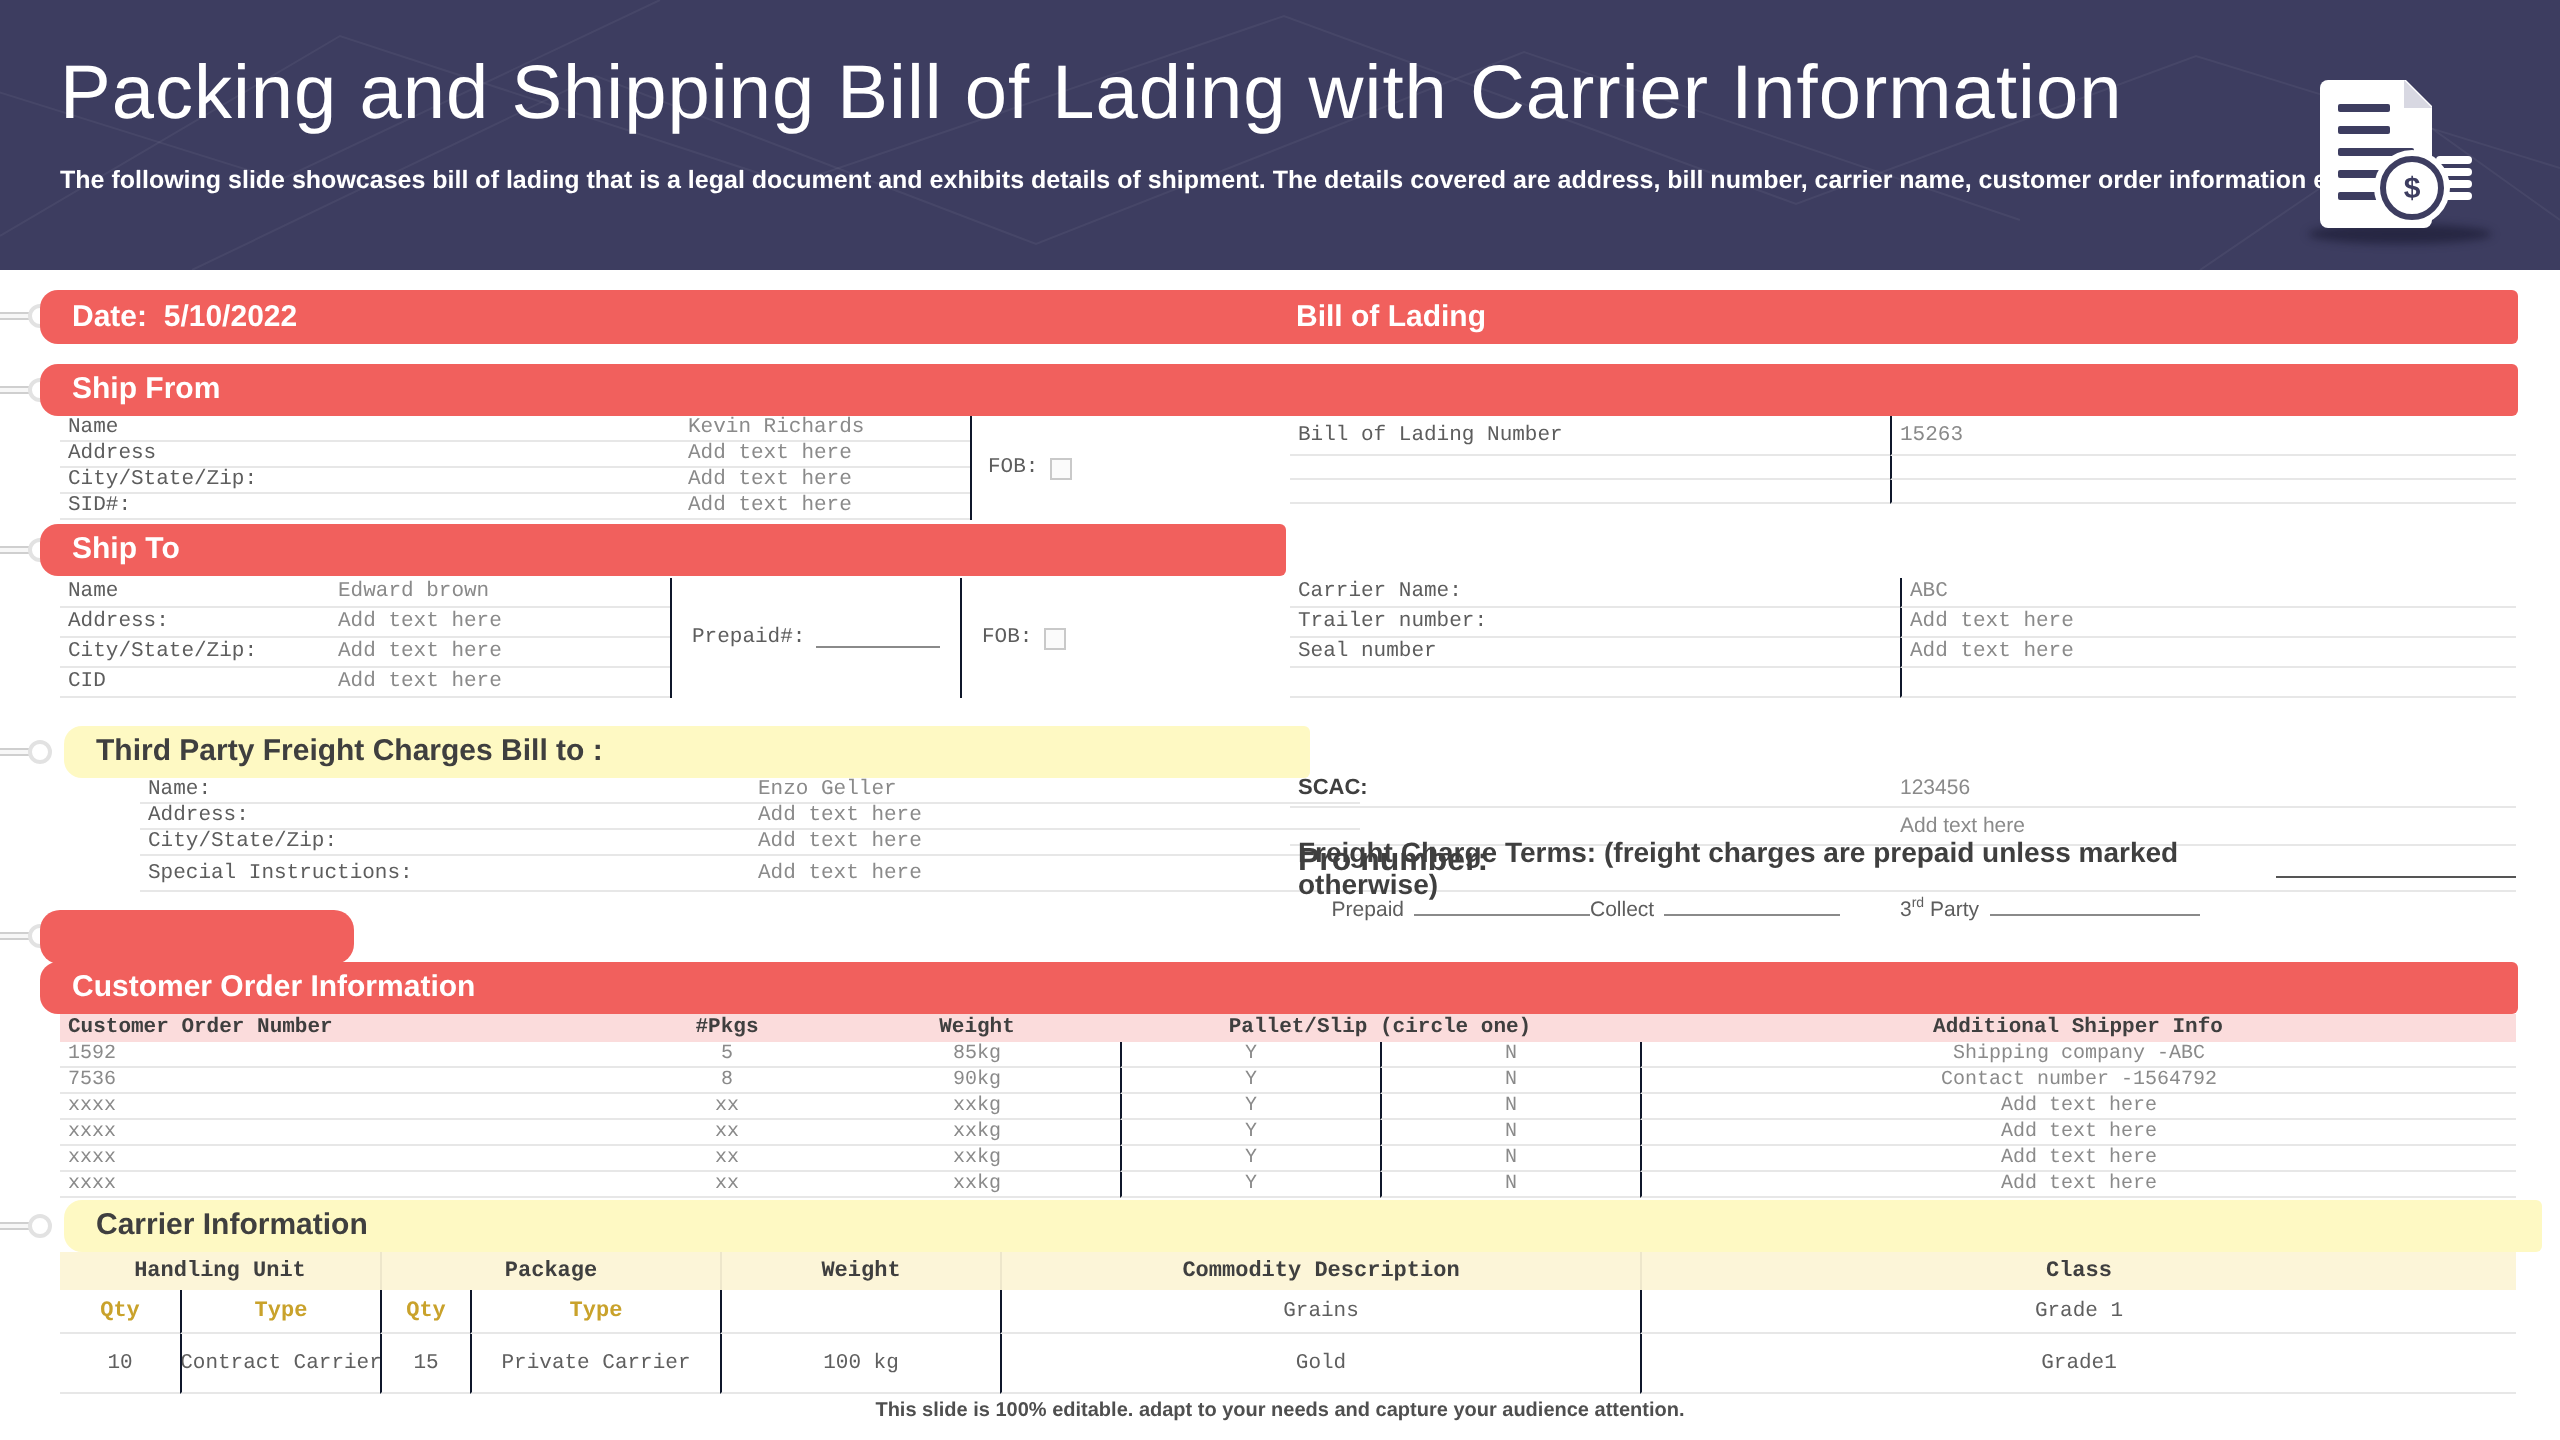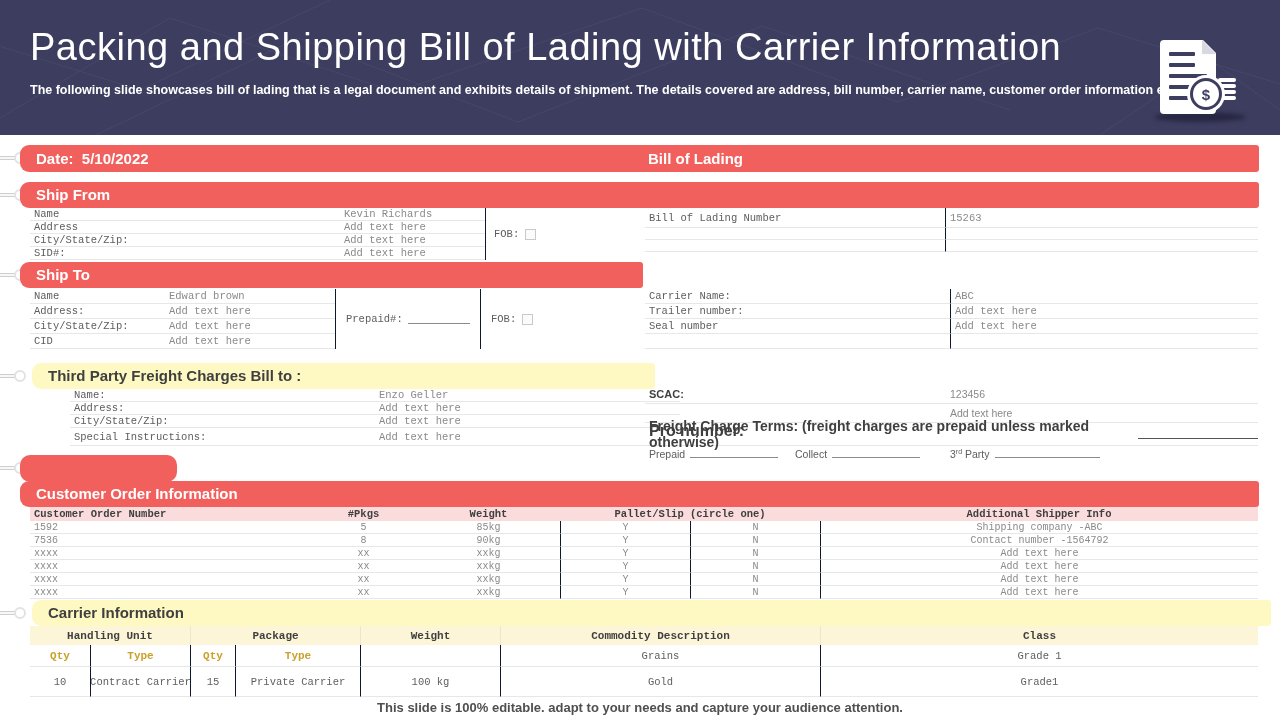--- a/index.html
+++ b/index.html
@@ -42,21 +42,21 @@
   .tbl { position:absolute; display:grid; font-size:10.5px;font-family:Liberation Mono, monospace; }
   .cell { border-bottom:1px solid #e7e7e7; display:flex; align-items:center; white-space:nowrap; overflow:hidden; padding-left:4px; }
   .lbl { color:#5d5d5d; }
   .val { color:#8a8a8a; }
   .dk  { color:#3f3f3f; font-weight:bold; }
   .ctr { justify-content:center; padding-left:0; }
   .vsep { border-left:1px solid #0f172a; }
   .cb { display:inline-block; width:11px; height:11px; border:1px solid #c9c9c9; background:#fbfbfb; margin-left:6px; flex:0 0 auto; }
   .blank { display:inline-block; height:10px; border-bottom:1px solid #8a8a8a; margin-left:5px; }
 
-  .footer-note { position:absolute; left:0; top:700px; width:1280px; text-align:center; font-size:13px; font-weight:600; color:#4f4f4f; }
+  .footer-note { position:absolute; left:0; top:700px; width:1280px; text-align:center; font-size:10px; font-weight:600; color:#4f4f4f; }
 </style>
 </head>
 <body>
 
 <div class="slide">
 
   <div class="slide-header">
     <svg class="mesh" width="1280" height="135">
       <g stroke="rgba(255,255,255,0.05)" fill="none" stroke-width="1">
         <path d="M0 118 L170 18 L396 92 L642 8 L898 102 L1098 28 L1280 84"></path>
@@ -207,21 +207,21 @@
     </div>
     <div style="display:flex; height:19px; border-bottom:1px solid #e7e7e7; align-items:center;">
       <span class="dk" style="width:305px; padding-left:4px; font-size:16px;margin-top:35px;">Pro number:</span>
       <span class="val">Add text here</span>
     </div>
     <div style="display:flex; height:23px; border-bottom:1px solid #e7e7e7; align-items:center;">
       <span class="dk" style="padding-left:4px; font-size:14px;">Freight Charge Terms: (freight charges are prepaid unless marked otherwise)</span>
       <span class="blank" style="width:128px; border-color:#555;"></span>
     </div>
     <div style="display:flex; height:16px; align-items:center; color:#5d5d5d;">
-      <span style="width:150px; padding-left:4px;">
+      <span style="width:150px; padding-left:4px;text-align:right;">
         <span>Prepaid</span><span class="blank" style="width:88px"></span>
       </span>
       <span style="width:155px;">
         <span>Collect</span><span class="blank" style="width:88px"></span>
       </span>
       <span>
         <span><span>3</span><sup style="font-size:7px">rd</sup> <span>Party</span></span><span class="blank" style="width:105px"></span>
       </span>
     </div>
   </div>

